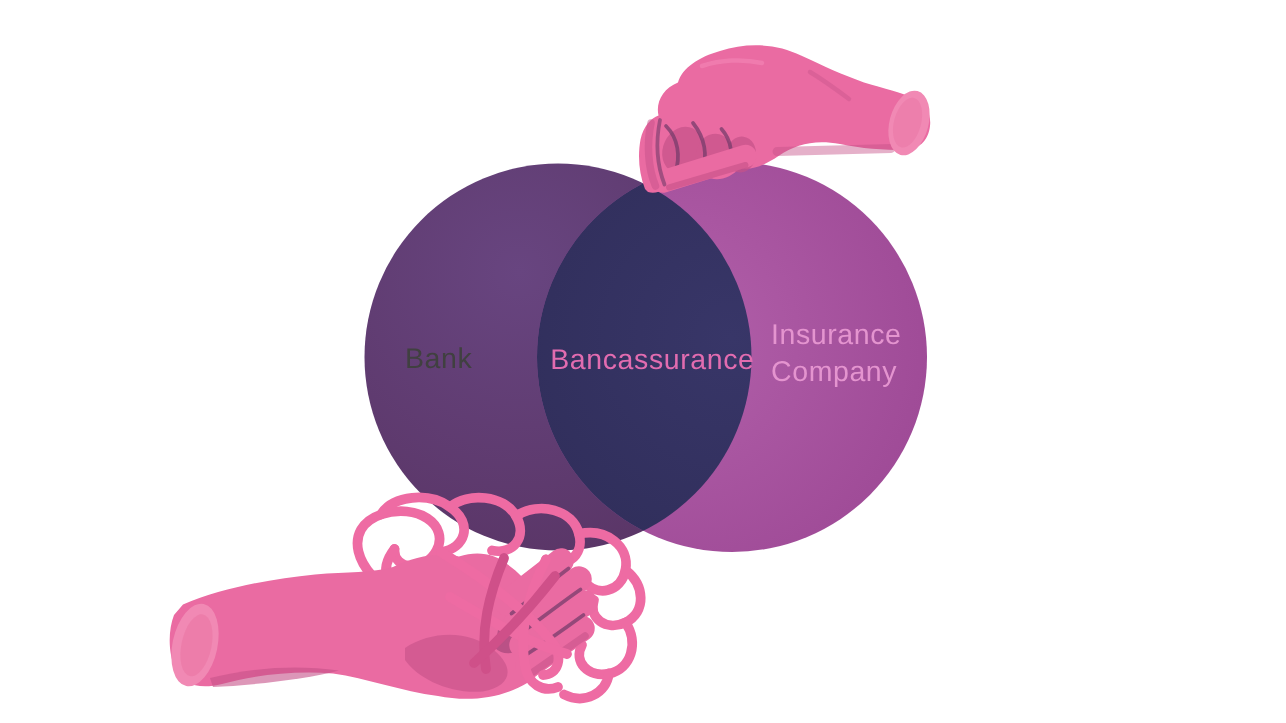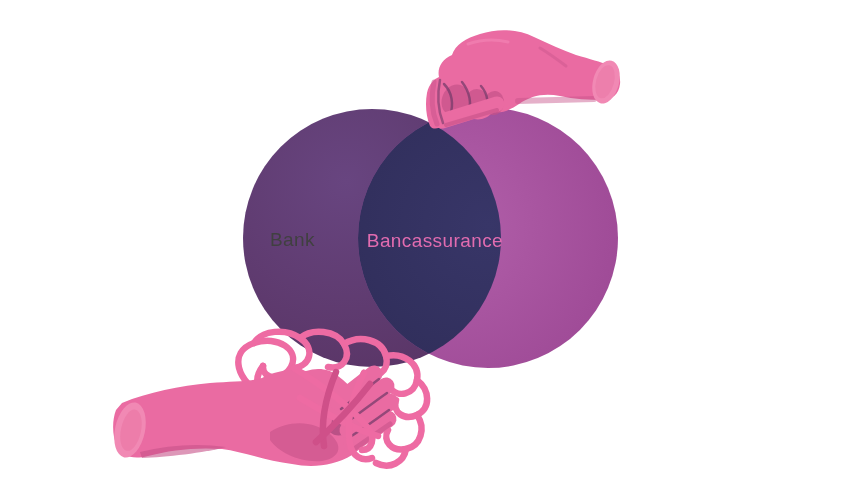--- a/index.html
+++ b/index.html
@@ -178,14 +178,16 @@
         <ellipse cx="606" cy="82" rx="13" ry="22" fill="#f189b4"></ellipse>
         <ellipse cx="605" cy="82" rx="9" ry="17" fill="#ea76a6" opacity="0.55"></ellipse>
       </g>
     </g>
   </svg>
 
   <div class="label label-bank">Bank</div>
 
   <div class="label label-overlap">Bancassurance</div>
 
+  <div class="label label-insurance">Insurance
+Company</div>
 
 </div>
 
 </body></html>

